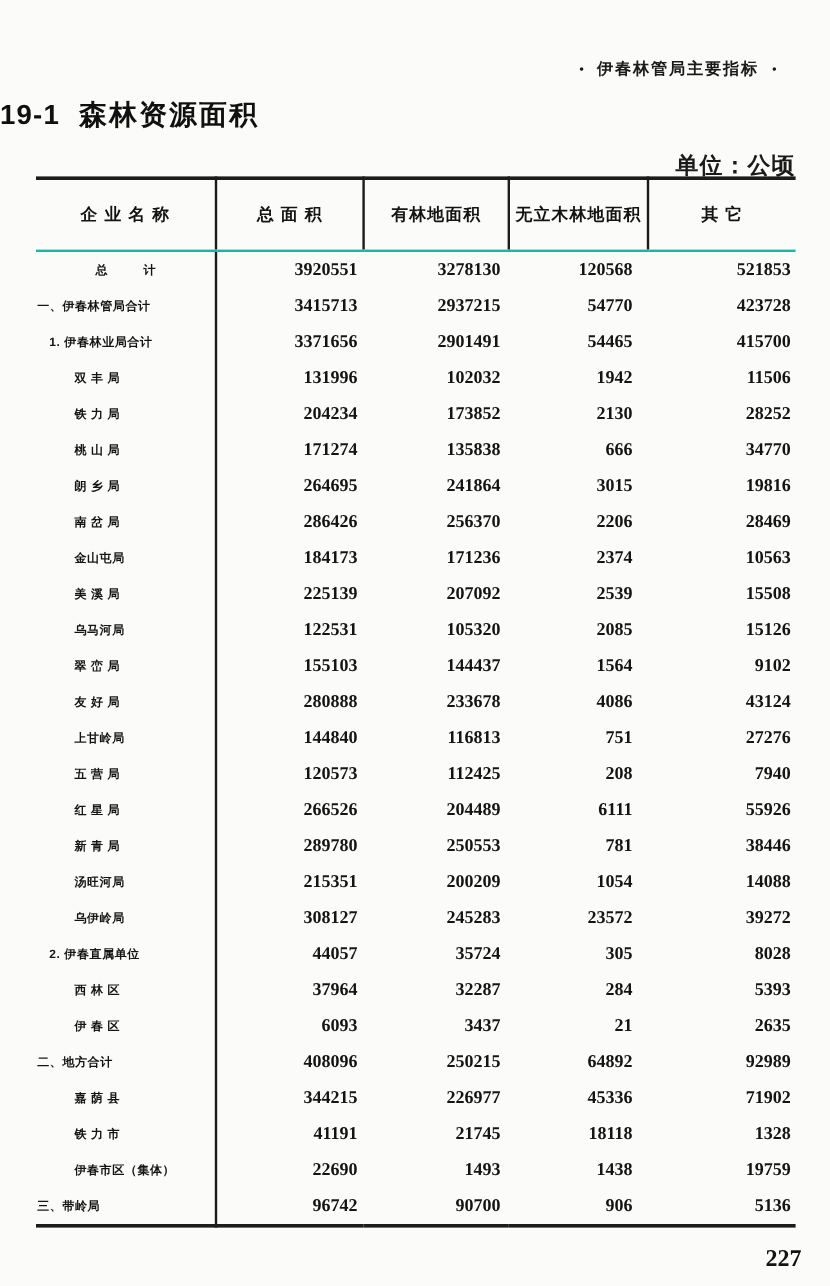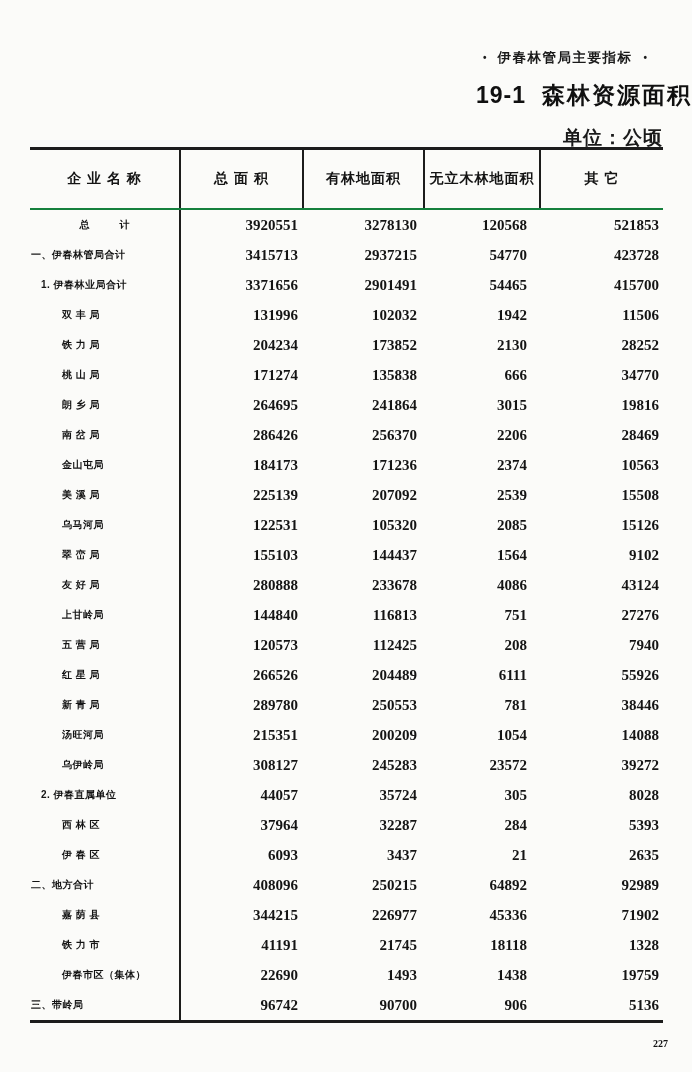--- a/index.html
+++ b/index.html
@@ -9,58 +9,58 @@
     font-family:"Liberation Sans", sans-serif;
     -webkit-font-smoothing:antialiased;
   }
   .hdr-right {
     position:absolute; top:49px; right:34px;
     font-size:13.5px; font-weight:700; letter-spacing:1.5px; color:#1a1a1a;
     white-space:nowrap;
   }
   .hdr-right .bullet { font-size:10px; vertical-align:1px; margin:0 11px; letter-spacing:0; }
   .doc-title {
-    position:absolute; top:80px; left:0; width:692px; text-align:right;
+    position:absolute; top:80px; left:0; width:692px; text-align:left;
     font-size:23px; font-weight:700; letter-spacing:2px; color:#101010;
     white-space:nowrap;
   }
   .doc-title .tnum { letter-spacing:1px; margin-right:16px; }
   .unit {
     position:absolute; top:125px; right:29px;
     font-size:19px; font-weight:700; letter-spacing:1px; color:#1a1a1a;
   }
   table.stat {
     position:absolute; top:147px; left:30px; width:633px;
     border-collapse:collapse; table-layout:fixed;
     border-top:3px solid #1c1c1c; border-bottom:3px solid #1c1c1c;
   }
   table.stat thead th {
     height:58px; padding:0; vertical-align:middle; text-align:center;
     font-size:14px; font-weight:700; letter-spacing:1px; color:#141414;
-    border-bottom:2px solid #15803d;
+    border-bottom:2px solid #14b8a6;
   }
   table.stat thead th + th { border-left:2px solid #1c1c1c; }
   table.stat tbody td { height:30px; padding:0; font-weight:700; color:#141414; }
   table.stat tbody td:first-child { border-right:2px solid #1c1c1c; }
   td.name { font-size:10px; text-align:left; letter-spacing:0.5px; white-space:nowrap; }
   td.name.center { text-align:center; letter-spacing:0; }
   td.name.l0 { padding-left:1px; }
   td.name.l1 { padding-left:11px; }
   td.name.l2 { padding-left:32px; }
   td.num {
     font-family:"Liberation Serif", serif; font-size:15px;
     text-align:right; white-space:nowrap;
   }
   td.num:nth-child(2) { padding-right:5px; }
   td.num:nth-child(3) { padding-right:7px; }
   td.num:nth-child(4) { padding-right:13px; }
   td.num:nth-child(5) { padding-right:4px; }
   .pageno {
     position:absolute; top:1038px; right:24px;
-    font-family:"Liberation Serif", serif; font-size:10px; font-weight:700; color:#131313;margin-left:20px;
+    font-family:"Liberation Serif", serif; font-size:20px; font-weight:700; color:#131313;margin-left:20px;
   }
 </style>
 </head>
 <body>
 
 <div class="hdr-right">
   <span class="bullet">•</span><span>伊春林管局主要指标</span><span class="bullet">•</span>
 </div>
 
 <div class="doc-title">

